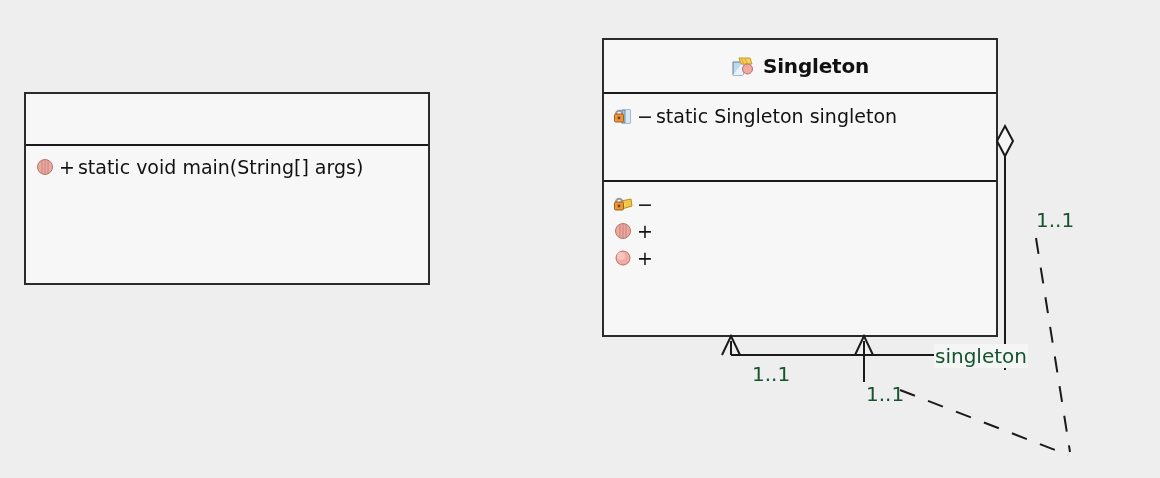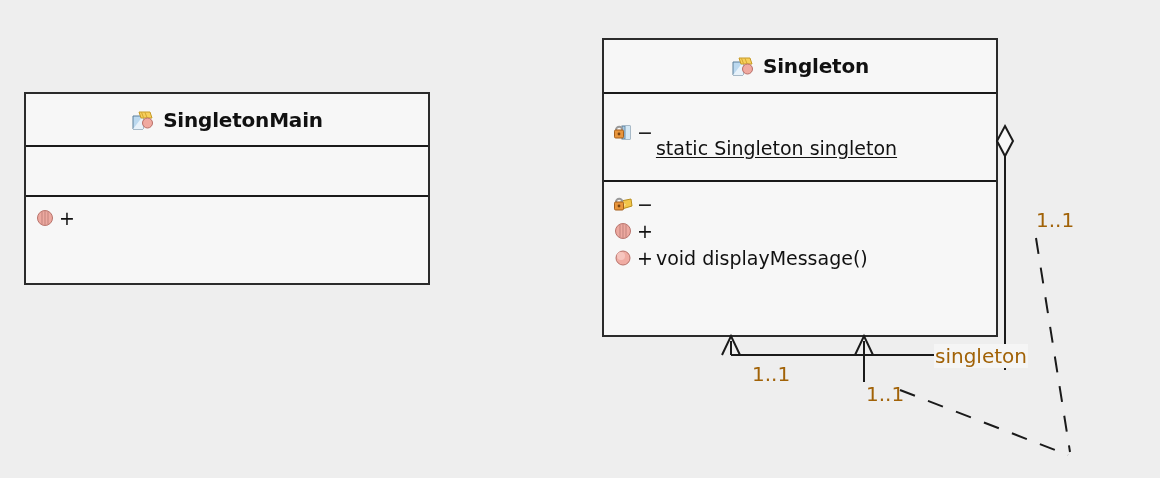--- a/index.html
+++ b/index.html
@@ -49,23 +49,21 @@
     color: #111;
     padding-left: 8px;
     line-height: 1.42;
     white-space: nowrap;
   }
   .member-sign {
     font-size: 19px;
     margin-right: 0px;
   }
   .member-text.static {
-    text-decoration: underline;
     text-underline-offset: 2px;
-    margin-top: 32px;
   }
 
   
   .ico {
     display: inline-block;
     position: relative;
     flex: 0 0 auto;
   }
   .ico svg { display: block; }
   .ico-class { width: 24px; height: 22px; margin-right: 2px; }
@@ -77,62 +75,50 @@
     left: 0; top: 0;
     width: 1160px;
     height: 478px;
     pointer-events: none;
   }
 
   
   .edge-label {
     position: absolute;
     font-size: 20px;
-    color: #a16207;
+    color: #14532d;
     white-space: nowrap;
   }
   .edge-label.boxed {
     background: #f5f5f5;
     padding: 0 1px;
   }
 </style>
 </head>
 <body>
 
 <div id="canvas">
 
   <div class="uml-class" style="left:24px; top:92px; width:406px; height:193px;">
 
-    <div class="uml-compartment uml-title" style="height:51px;">
-      <span class="ico ico-class">
-        <svg viewBox="0 0 24 22">
-          <polygon points="2,20 2,7 12,7 12,20" fill="#bcd9ef" stroke="#5b7e99" stroke-width="1"></polygon>
-          <polygon points="2,20 12,7 12,20" fill="#e8f2fa" stroke="none"></polygon>
-          <polygon points="8,3 19,3 21,9 10,9" fill="#f7cf5c" stroke="#c79a26" stroke-width="1"></polygon>
-          <line x1="10.5" y1="3.5" x2="12.5" y2="8.5" stroke="#c79a26" stroke-width="0.8"></line>
-          <line x1="14" y1="3.5" x2="16" y2="8.5" stroke="#c79a26" stroke-width="0.8"></line>
-          <circle cx="16.5" cy="14" r="5" fill="#f0a9a0" stroke="#b96f68" stroke-width="1"></circle>
-        </svg>
-      </span>
-      <span>SingletonMain</span>
-    </div>
 
     <div class="uml-compartment" style="height:50px;"></div>
 
     <div class="uml-compartment" style="height:88px; padding-top:8px;">
       <div class="uml-member">
         <span class="ico ico-member">
           <svg viewBox="0 0 22 20">
             <circle cx="11" cy="10" r="7.5" fill="#eda9a0" stroke="#b8736b" stroke-width="1"></circle>
             <line x1="8" y1="3.6" x2="8" y2="16.4" stroke="#c98a82" stroke-width="1.2"></line>
             <line x1="11" y1="2.6" x2="11" y2="17.4" stroke="#c98a82" stroke-width="1.2"></line>
             <line x1="14" y1="3.6" x2="14" y2="16.4" stroke="#c98a82" stroke-width="1.2"></line>
           </svg>
         </span>
         <span class="member-sign">+</span>
+        <span class="member-text static">static void main(String[] args)</span>
       </div>
     </div>
   </div>
 
   <div class="uml-class" style="left:602px; top:38px; width:396px; height:299px;">
 
     <div class="uml-compartment uml-title" style="height:52px;">
       <span class="ico ico-class">
         <svg viewBox="0 0 24 22">
           <polygon points="2,20 2,7 12,7 12,20" fill="#bcd9ef" stroke="#5b7e99" stroke-width="1"></polygon>
@@ -191,21 +177,20 @@
       </div>
 
       <div class="uml-member">
         <span class="ico ico-member">
           <svg viewBox="0 0 22 20">
             <circle cx="11" cy="10" r="7" fill="#f0aca3" stroke="#b8736b" stroke-width="1"></circle>
             <circle cx="9" cy="8" r="4" fill="#f6c5be" stroke="none"></circle>
           </svg>
         </span>
         <span class="member-sign">+</span>
-        <span class="member-text">void displayMessage()</span>
       </div>
     </div>
   </div>
 
   <svg id="wires" viewBox="0 0 1160 478">
 
     <g>
       <polygon points="1005,126 1013,141 1005,156 997,141" fill="#f7f7f7" stroke="#1a1a1a" stroke-width="2"></polygon>
       <line x1="1005" y1="156" x2="1005" y2="370" stroke="#1a1a1a" stroke-width="2"></line>
     </g>

